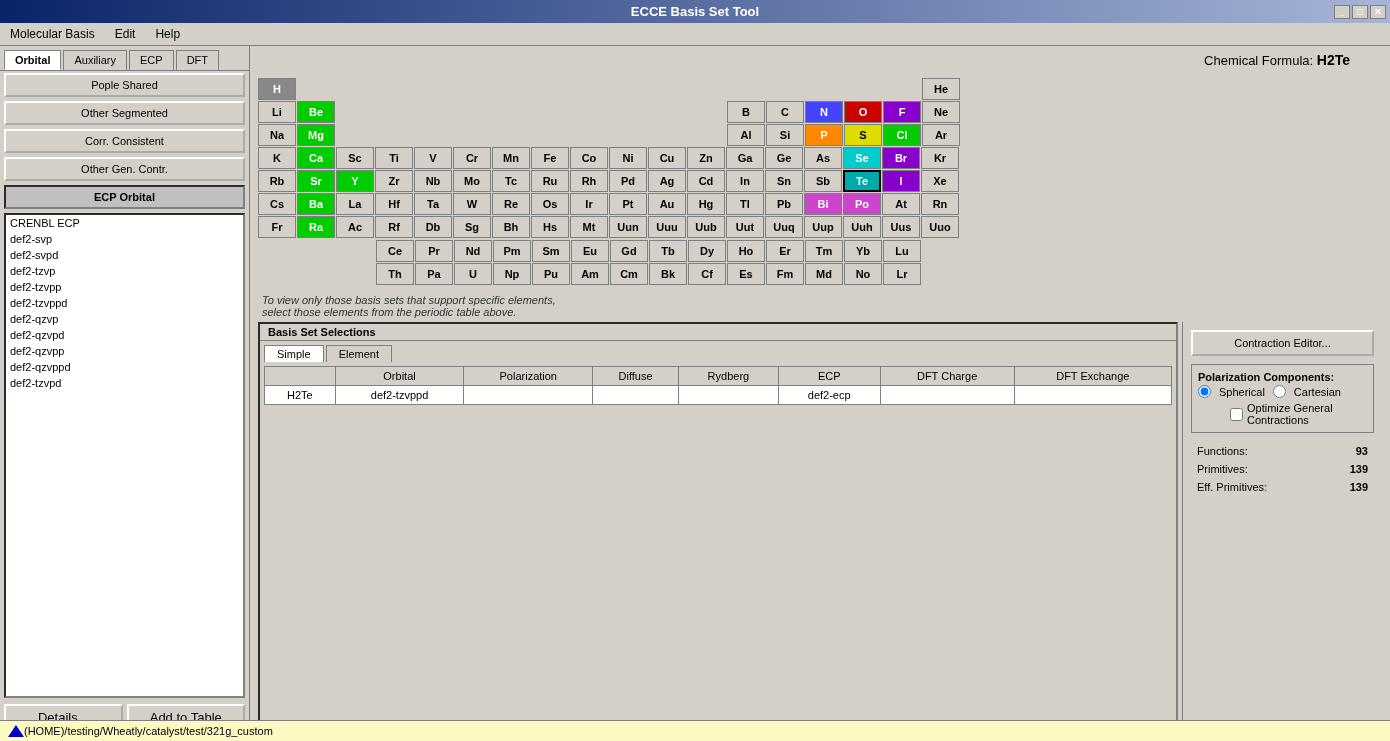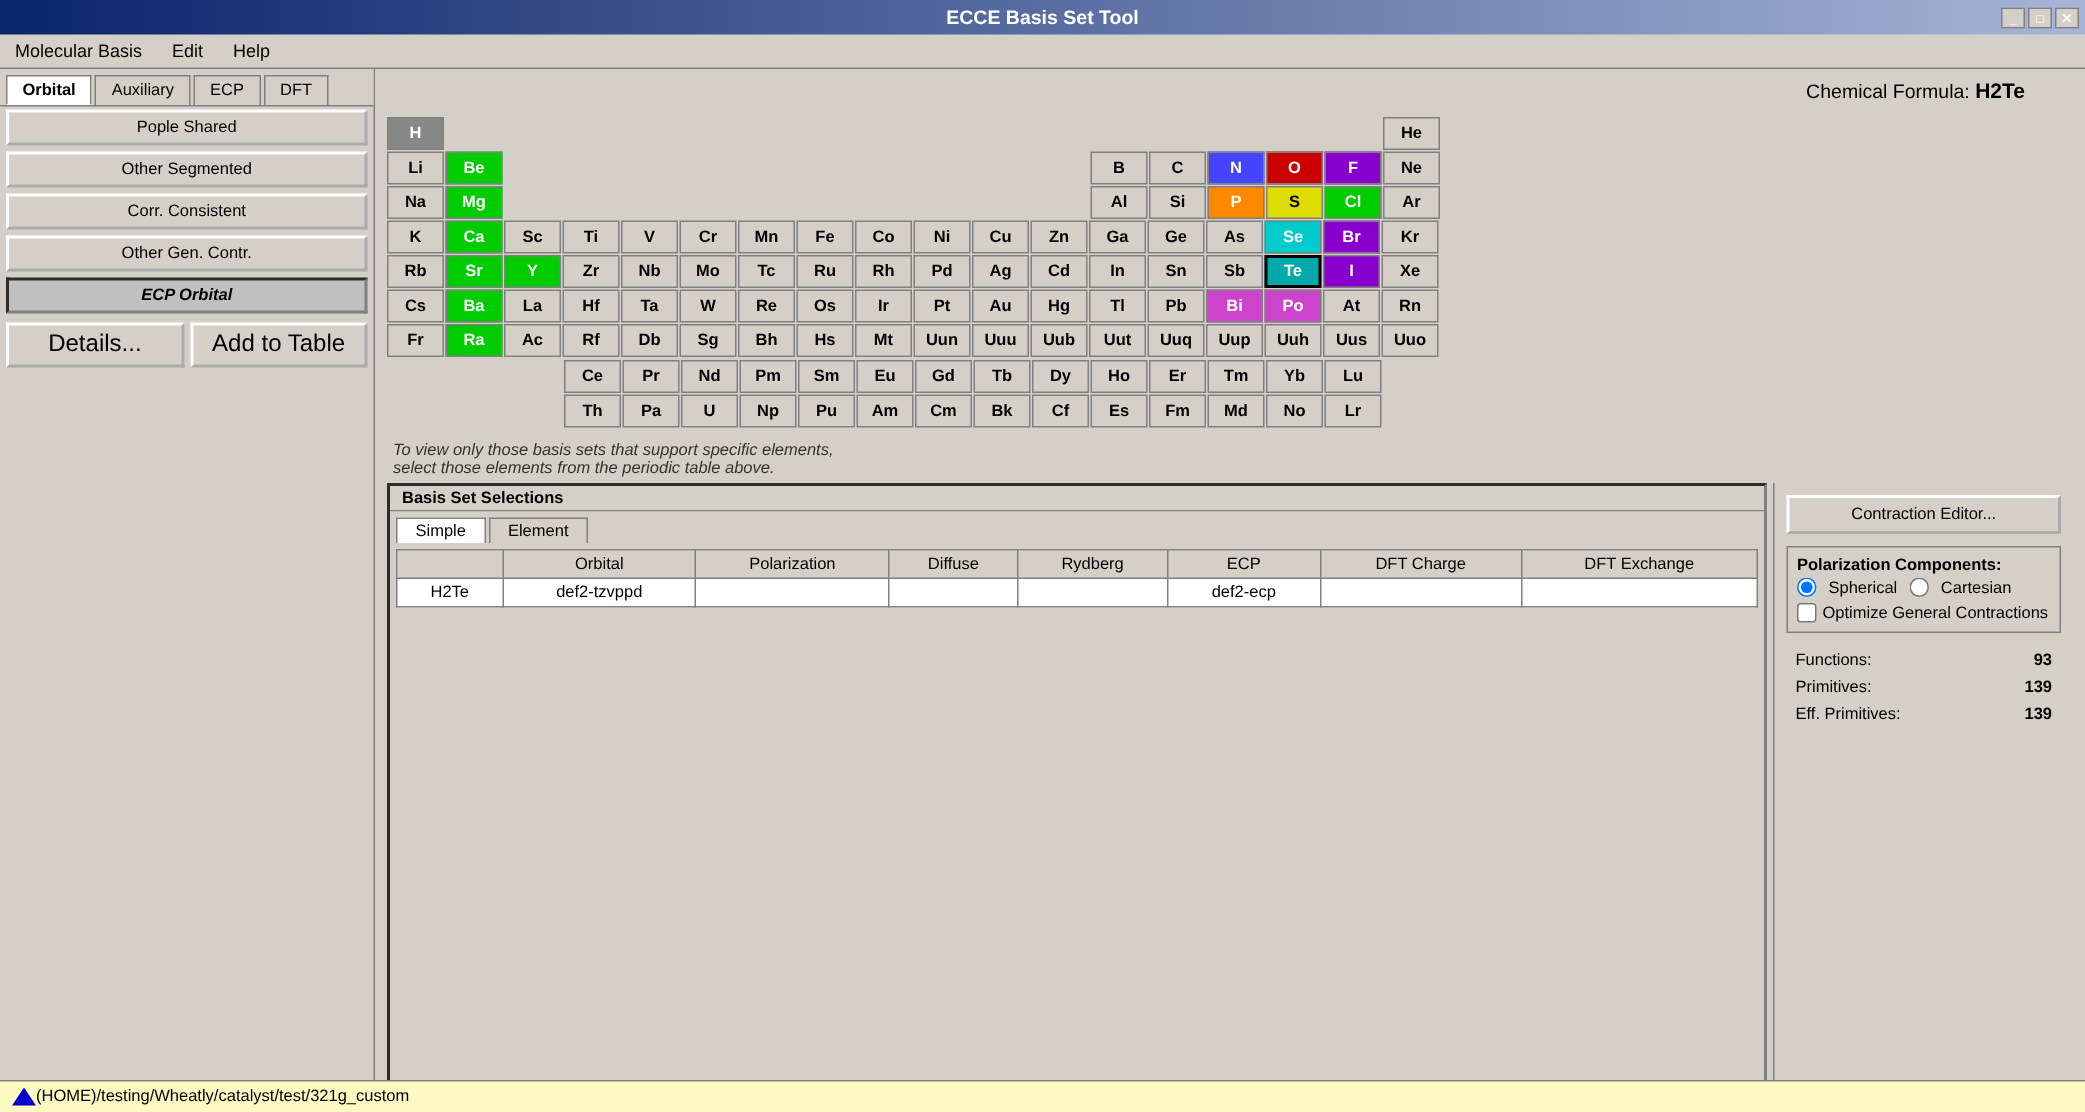--- a/index.html
+++ b/index.html
@@ -95,21 +95,20 @@
       padding: 4px 8px;
       margin: 2px 4px;
       cursor: pointer;
       font-size: 11px;
       text-align: center;
     }
     .category-btn.active {
       background: #c0c0c0;
       border: 2px inset #808080;
       font-weight: bold;
-      font-style: italic;
     }
     
     .listbox-container {
       margin: 2px 4px;
       background: white;
       border: 2px inset #808080;
       flex: 1;
       overflow-y: auto;
       overflow-x: hidden;
     }
@@ -124,21 +123,21 @@
       display: flex;
       gap: 4px;
       padding: 4px;
     }
     .action-btn {
       flex: 1;
       padding: 4px 8px;
       background: #d4d0c8;
       border: 2px outset #ffffff;
       cursor: pointer;
-      font-size: 16px;
+      font-size: 13px;
     }
     .action-btn:disabled {
       color: #808080;
     }
     
     .right-panel {
       flex: 1;
       display: flex;
       flex-direction: column;
       overflow: hidden;
@@ -268,20 +267,21 @@
       align-items: center;
       gap: 8px;
       margin-bottom: 4px;
       font-size: 11px;
     }
     .checkbox-row {
       display: flex;
       align-items: center;
       gap: 4px;
       font-size: 11px;
+      margin-left: 32px;
     }
     .stats-table {
       font-size: 11px;
       width: 100%;
     }
     .stats-table td {
       padding: 2px 4px;
     }
     .stats-table .stat-value {
       font-weight: bold;
@@ -336,20 +336,33 @@
       <div class="tab">ECP</div>
       <div class="tab">DFT</div>
     </div>
 
     <div class="category-btn">Pople Shared</div>
     <div class="category-btn">Other Segmented</div>
     <div class="category-btn">Corr. Consistent</div>
     <div class="category-btn">Other Gen. Contr.</div>
     <div class="category-btn active">ECP Orbital</div>
 
+    <div class="listbox-container">
+      <div class="listbox-item">CRENBL ECP</div>
+      <div class="listbox-item">def2-svp</div>
+      <div class="listbox-item">def2-svpd</div>
+      <div class="listbox-item">def2-tzvp</div>
+      <div class="listbox-item">def2-tzvpp</div>
+      <div class="listbox-item">def2-tzvppd</div>
+      <div class="listbox-item">def2-qzvp</div>
+      <div class="listbox-item">def2-qzvpd</div>
+      <div class="listbox-item">def2-qzvpp</div>
+      <div class="listbox-item">def2-qzvppd</div>
+      <div class="listbox-item">def2-tzvpd</div>
+    </div>
 
     <div class="action-btns">
       <button class="action-btn">Details...</button>
       <button class="action-btn">Add to Table</button>
     </div>
   </div>
 
   <div class="right-panel">
 
     <div class="formula-bar">

